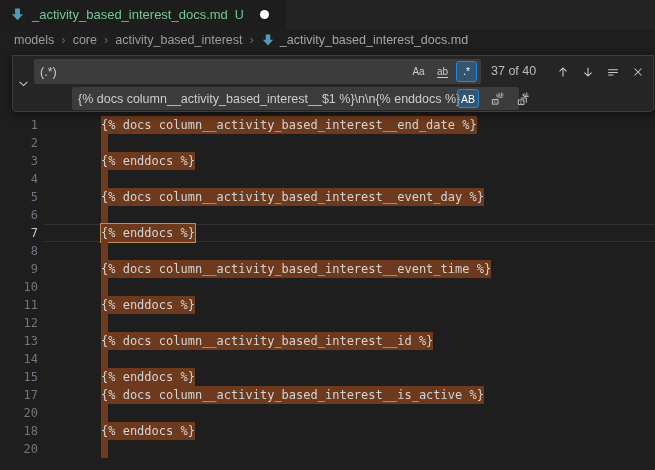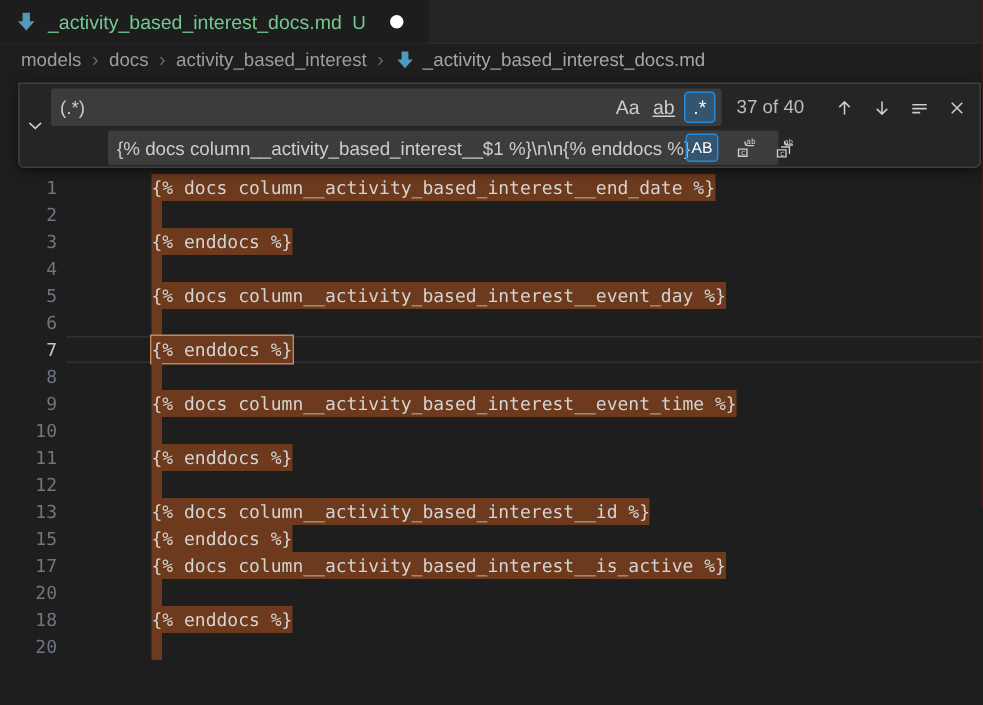--- a/index.html
+++ b/index.html
@@ -64,21 +64,21 @@
     position:absolute; background:#3c3c3c; border:none; outline:none; color:#cccccc;
     font-family:"Liberation Sans", sans-serif; font-size:12.5px;
     padding:0 6px; border-radius:2px; box-sizing:border-box;
   }
   #find-input { left:21px; top:3px; width:447px; height:25px; padding-right:76px; }
   #replace-input { left:21px; top:31px; width:447px; height:23px; padding-right:30px;margin-left:38px; }
 
   .find-toggles { position:absolute; left:395px; top:5px; display:flex; gap:3px; }
   .opt {
     width:21px; height:21px; display:flex; align-items:center; justify-content:center;
-    color:#cccccc; font-size:13px; border-radius:3px; border:1px solid transparent;
+    color:#cccccc; font-size:10px; border-radius:3px; border:1px solid transparent;
     box-sizing:border-box; cursor:pointer; user-select:none;
   }
   .opt.active { background:rgba(36,137,219,0.33); border-color:#2488db; color:#ffffff; }
   .opt .ww-underline { border-bottom:1px solid #cccccc; line-height:11px; }
 
   .results { position:absolute; left:478px; top:3px; height:25px; line-height:25px; color:#bcbcbc; font-size:12.5px; white-space:nowrap; }
 
   .nav-btns { position:absolute; right:5px; top:3px; height:25px; display:flex; align-items:center; gap:4px; }
   .icon-btn {
     width:21px; height:21px; display:flex; align-items:center; justify-content:center;
@@ -106,21 +106,21 @@
       </svg>
       <span class="tab-label">_activity_based_interest_docs.md</span>
       <span class="git-badge">U</span>
       <span class="mod-dot"></span>
     </div>
   </div>
 
   <div class="breadcrumbs">
     <span class="crumb">models</span>
     <span class="crumb-sep">›</span>
-    <span class="crumb">docs</span>
+    <span class="crumb">core</span>
     <span class="crumb-sep">›</span>
     <span class="crumb">activity_based_interest</span>
     <span class="crumb-sep">›</span>
     <span class="crumb-file">
       <svg width="14" height="14" viewBox="0 0 16 16">
         <path fill="#519aba" d="M5.4 1.6h5.2v6.1h3.3L8 14.2 2.1 7.7h3.3z"></path>
       </svg>
       <span>_activity_based_interest_docs.md</span>
     </span>
   </div>
@@ -174,20 +174,24 @@
   </div>
         <div class="code-line">
     <span class="line-num">12</span>
     <span class="line-content"><span class="match-highlight zero"></span></span>
   </div>
         <div class="code-line">
     <span class="line-num">13</span>
     <span class="line-content"><span class="match-highlight">{% docs column__activity_based_interest__id %}</span></span>
   </div>
         <div class="code-line">
+    <span class="line-num">14</span>
+    <span class="line-content"><span class="match-highlight zero"></span></span>
+  </div>
+        <div class="code-line">
     <span class="line-num">15</span>
     <span class="line-content"><span class="match-highlight">{% enddocs %}</span></span>
   </div>
         <div class="code-line">
     <span class="line-num">17</span>
     <span class="line-content"><span class="match-highlight">{% docs column__activity_based_interest__is_active %}</span></span>
   </div>
         <div class="code-line">
     <span class="line-num">20</span>
     <span class="line-content"><span class="match-highlight zero"></span></span>

